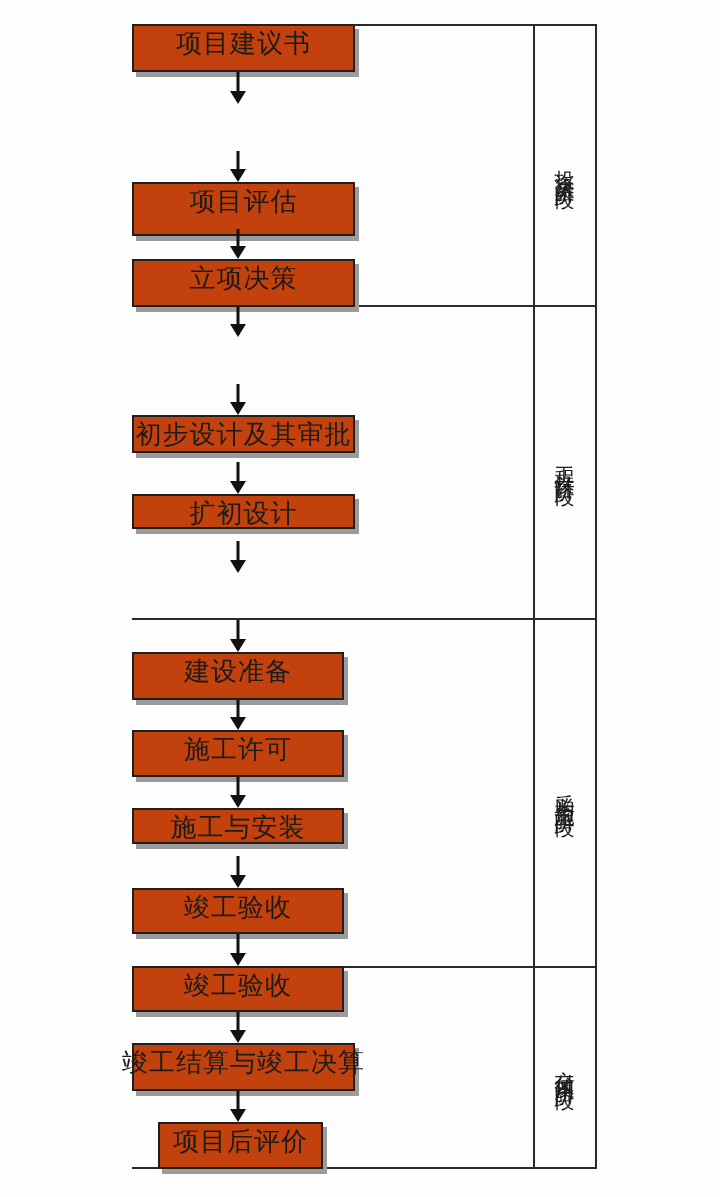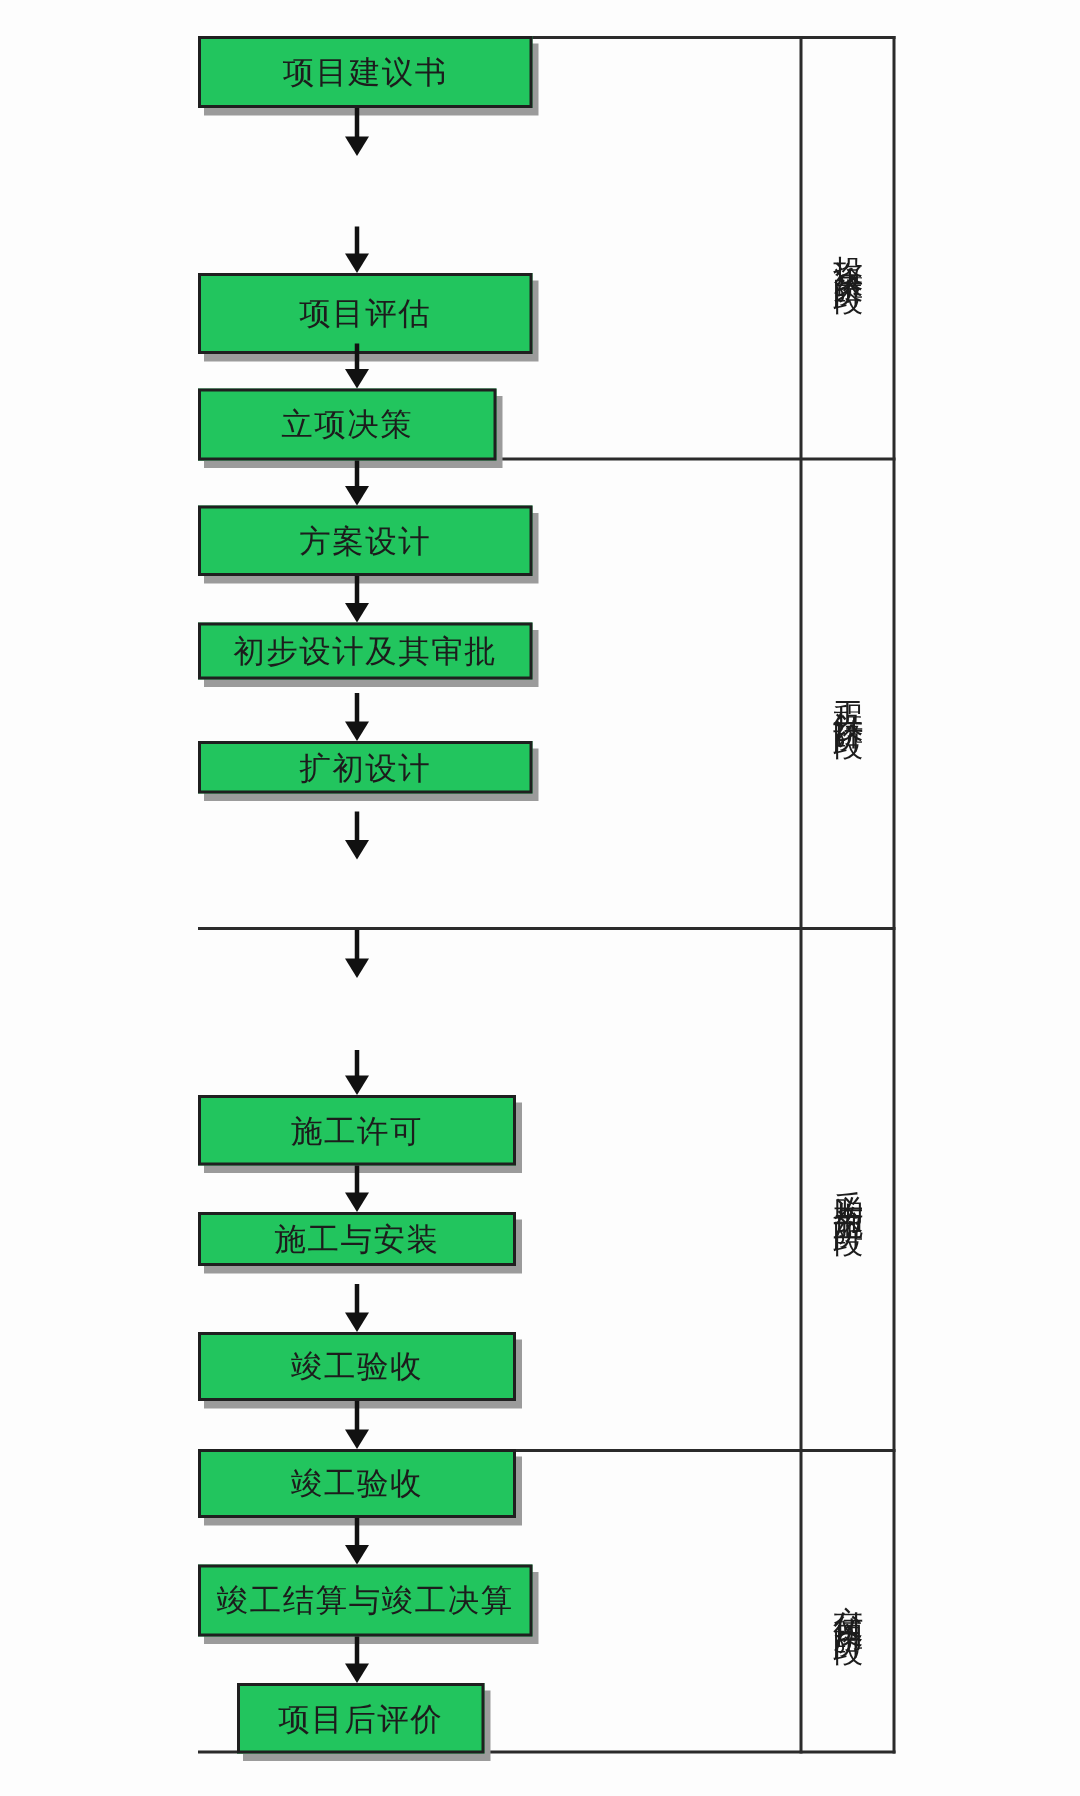--- a/index.html
+++ b/index.html
@@ -5,24 +5,24 @@
   html,body{margin:0;padding:0;}
   body{
     width:720px;height:1197px;position:relative;
     background:#fdfdfd;
     font-family:"Liberation Serif","DejaVu Serif",serif;
     color:#1c1c1c;
   }
   .stage{position:absolute;left:0;top:0;width:720px;height:1197px;}
   .box{
     position:absolute;box-sizing:border-box;
-    border:2px solid #1f1f1f;background:#22c55e;
+    border:2px solid #1f1f1f;background:#c2410c;
     box-shadow:4px 5px 0 #9b9b9b;
-    display:flex;align-items:center;justify-content:center;
-    font-size:21px;letter-spacing:1px;white-space:nowrap;
+    display:flex;justify-content:center;
+    font-size:26px;letter-spacing:1px;white-space:nowrap;
   }
   .arrow{position:absolute;width:16px;}
   .arrow .shaft{
     position:absolute;top:0;left:50%;transform:translateX(-50%);
     width:3px;background:#111111;
   }
   .arrow .head{
     position:absolute;bottom:0;left:50%;transform:translateX(-50%);
     width:0;height:0;
     border-left:8px solid transparent;border-right:8px solid transparent;
@@ -69,31 +69,31 @@
   <div class="phase-seg" style="top:966px;height:201px">
       <span>交付使用阶段</span>
     </div>
 
   <div class="box" style="left:132px;top:24px;width:223px;height:48px">
       <span>项目建议书</span>
     </div>
   <div class="box" style="left:132px;top:182px;width:223px;height:54px">
       <span>项目评估</span>
     </div>
-  <div class="box" style="left:132px;top:259px;width:199px;height:48px">
+  <div class="box" style="left:132px;top:259px;width:223px;height:48px">
       <span>立项决策</span>
-    </div>
-  <div class="box" style="left:132px;top:337px;width:223px;height:47px">
-      <span>方案设计</span>
     </div>
   <div class="box" style="left:132px;top:415px;width:223px;height:38px">
       <span>初步设计及其审批</span>
     </div>
   <div class="box" style="left:132px;top:494px;width:223px;height:35px">
       <span>扩初设计</span>
+    </div>
+  <div class="box" style="left:132px;top:652px;width:212px;height:48px">
+      <span>建设准备</span>
     </div>
   <div class="box" style="left:132px;top:730px;width:212px;height:47px">
       <span>施工许可</span>
     </div>
   <div class="box" style="left:132px;top:808px;width:212px;height:36px">
       <span>施工与安装</span>
     </div>
   <div class="box" style="left:132px;top:888px;width:212px;height:46px">
       <span>竣工验收</span>
     </div>

